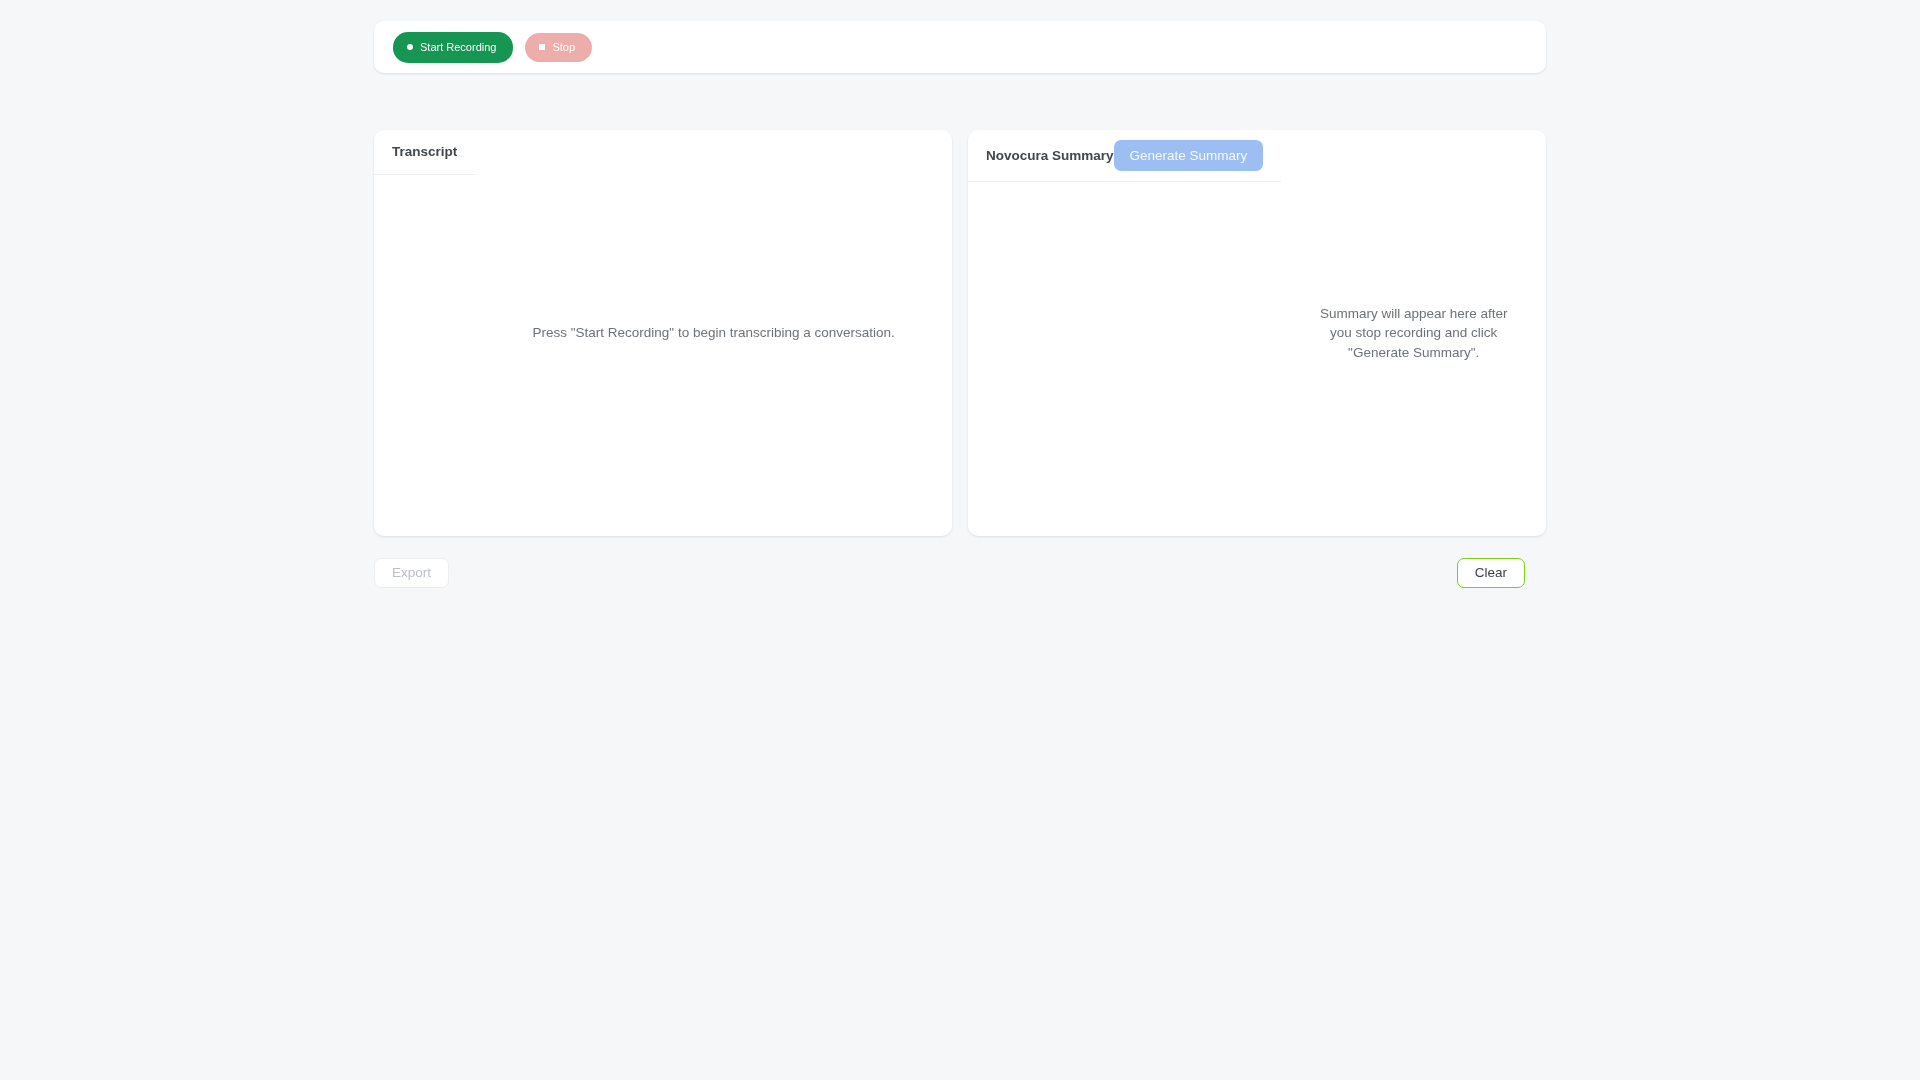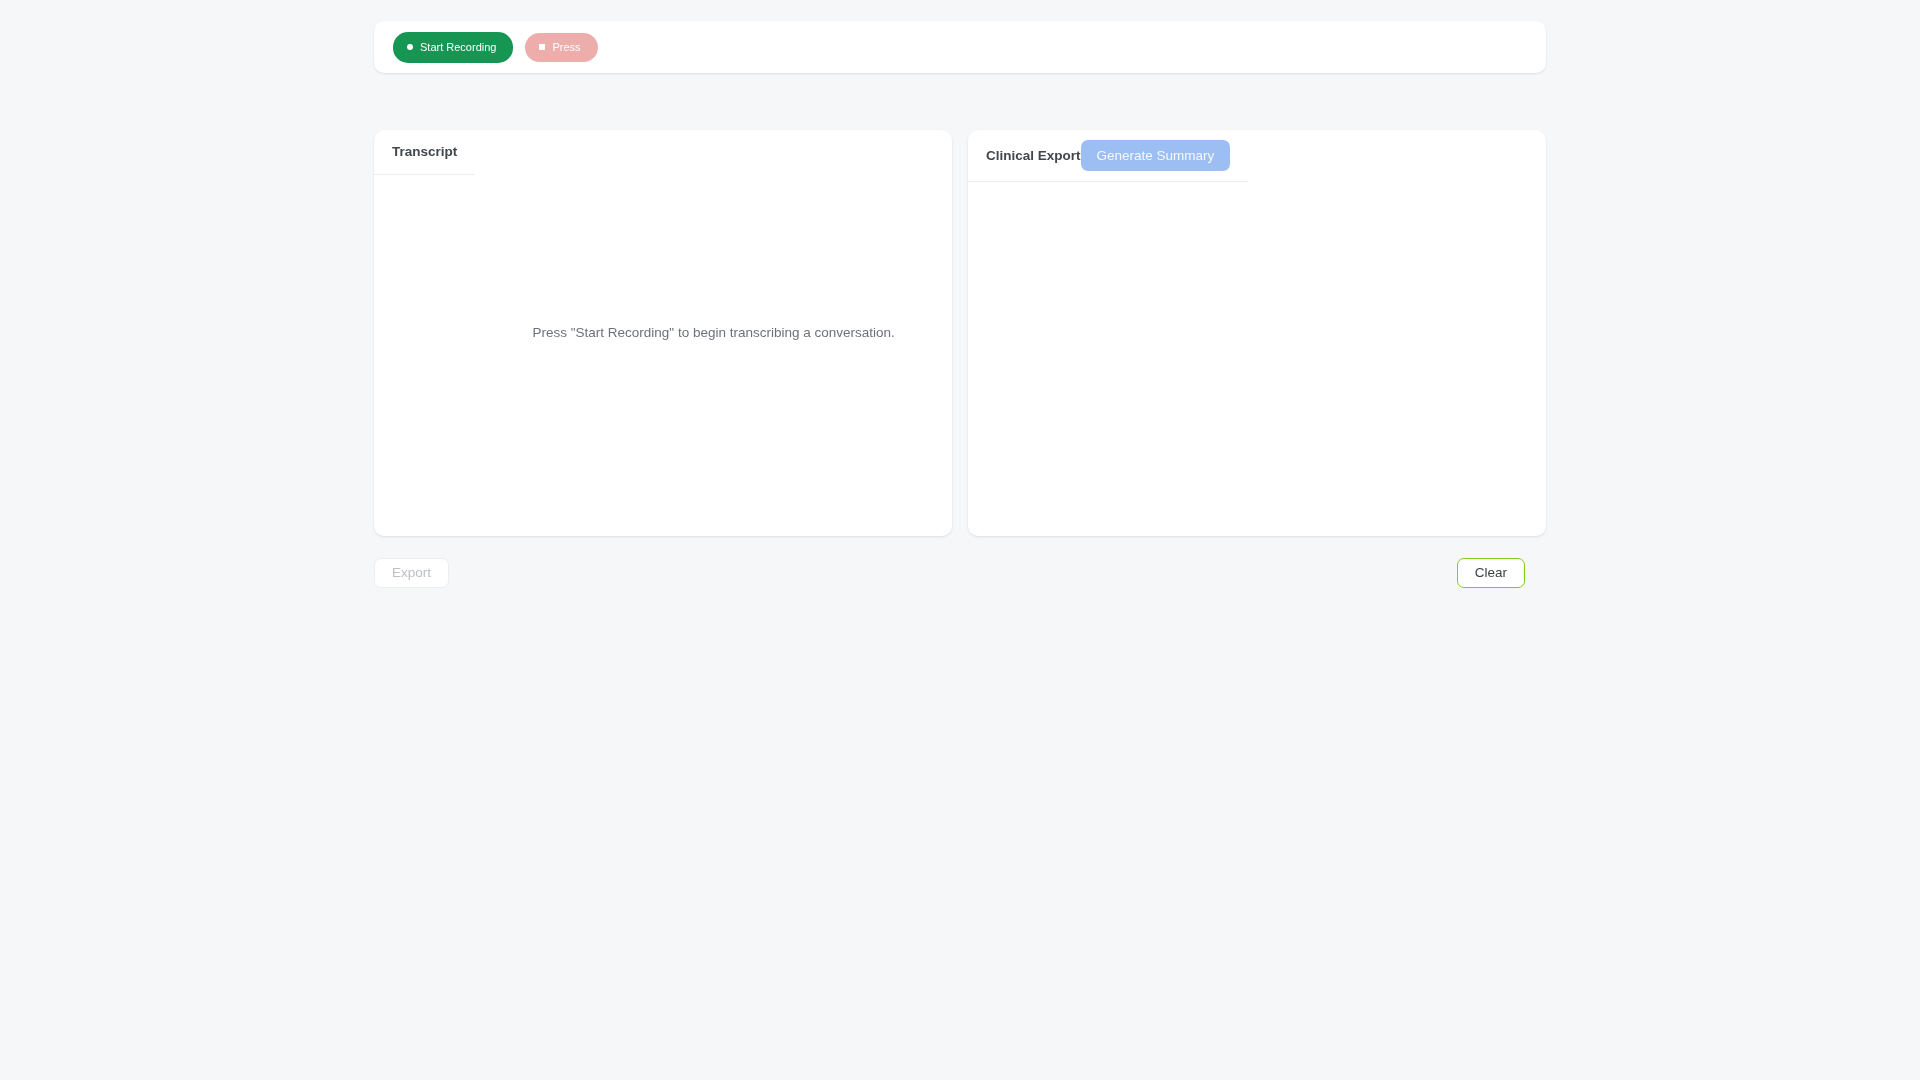--- a/index.html
+++ b/index.html
@@ -202,39 +202,42 @@
   <div class="shell">
 
 
     <div class="card toolbar">
       <button class="btn btn-record">
         <span class="dot-icon"></span>
         <span>Start Recording</span>
       </button>
       <button class="btn btn-stop" disabled="">
         <span class="square-icon"></span>
-        <span>Press</span>
+        <span>Stop</span>
       </button>
     </div>
 
     <div class="panels">
 
       <div class="card panel panel-left">
         <div class="panel-head panel-head-left">
           <div class="panel-title">Transcript</div>
         </div>
         <div class="panel-body">
           <div class="placeholder">Press "Start Recording" to begin transcribing a conversation.</div>
         </div>
       </div>
 
       <div class="card panel panel-right">
         <div class="panel-head panel-head-right">
-          <div class="panel-title">Clinical Export</div>
+          <div class="panel-title">Novocura Summary</div>
           <button class="btn btn-generate" disabled="">Generate Summary</button>
+        </div>
+        <div class="panel-body">
+          <div class="placeholder wide">Summary will appear here after you stop recording and click "Generate Summary".</div>
         </div>
       </div>
 
     </div>
 
     <div class="actions">
       <button class="btn btn-ghost btn-export" disabled="">Export</button>
       <button class="btn btn-ghost btn-clear">Clear</button>
     </div>
 

